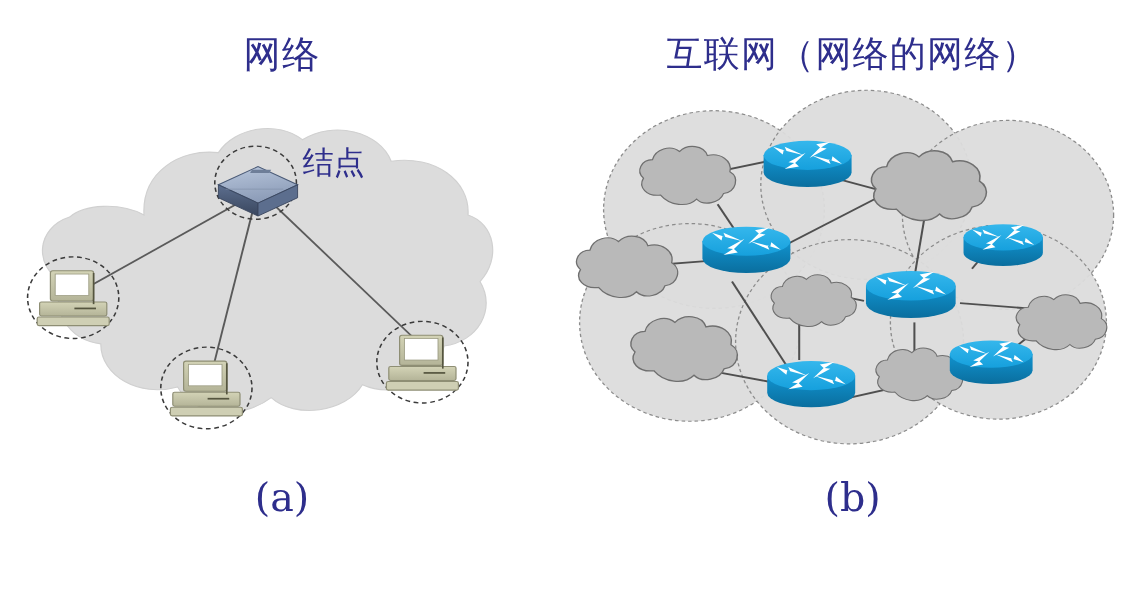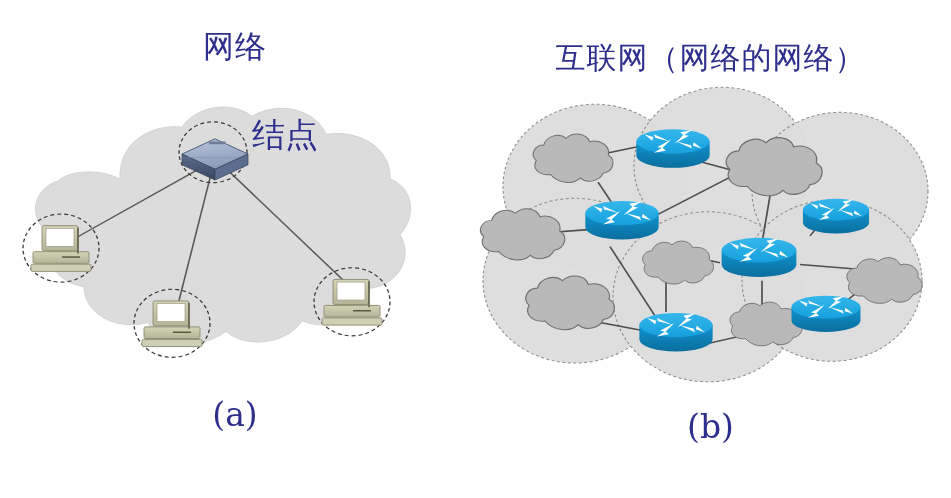--- a/index.html
+++ b/index.html
@@ -17,21 +17,21 @@
     height: 498px;
     background: #ffffff;
     overflow: hidden;
   }
   .panel {
     position: absolute;
     top: 0;
     height: 446px;
   }
   #panel-a { left: 0;   width: 470px; }
-  #panel-b { left: 470px; width: 481px; margin-top: 12px; }
+  #panel-b { left: 470px; width: 481px; }
 
   .panel-title {
     position: absolute;
     top: 26px;
     left: 0;
     width: 100%;
     text-align: center;
     color: #2E2E8C;
     font-size: 31px;
     line-height: 40px;
@@ -49,21 +49,21 @@
     text-align: center;
     color: #2E2E8C;
     font-size: 33px;
     line-height: 42px;
     font-family: "DejaVu Serif", "Liberation Serif", serif;
   }
 
   .inline-label {
     position: absolute;
     color: #2E2E8C;
-    font-size: 33px;
+    font-size: 26px;
     line-height: 34px;
     white-space: nowrap;
     font-family: Liberation Sans, sans-serif;
   }
   #label-node { left: 252px; top: 118px; }
   #label-link { left: 289px; top: 200px; }
 
   .svg-layer {
     position: absolute;
     left: 0;

